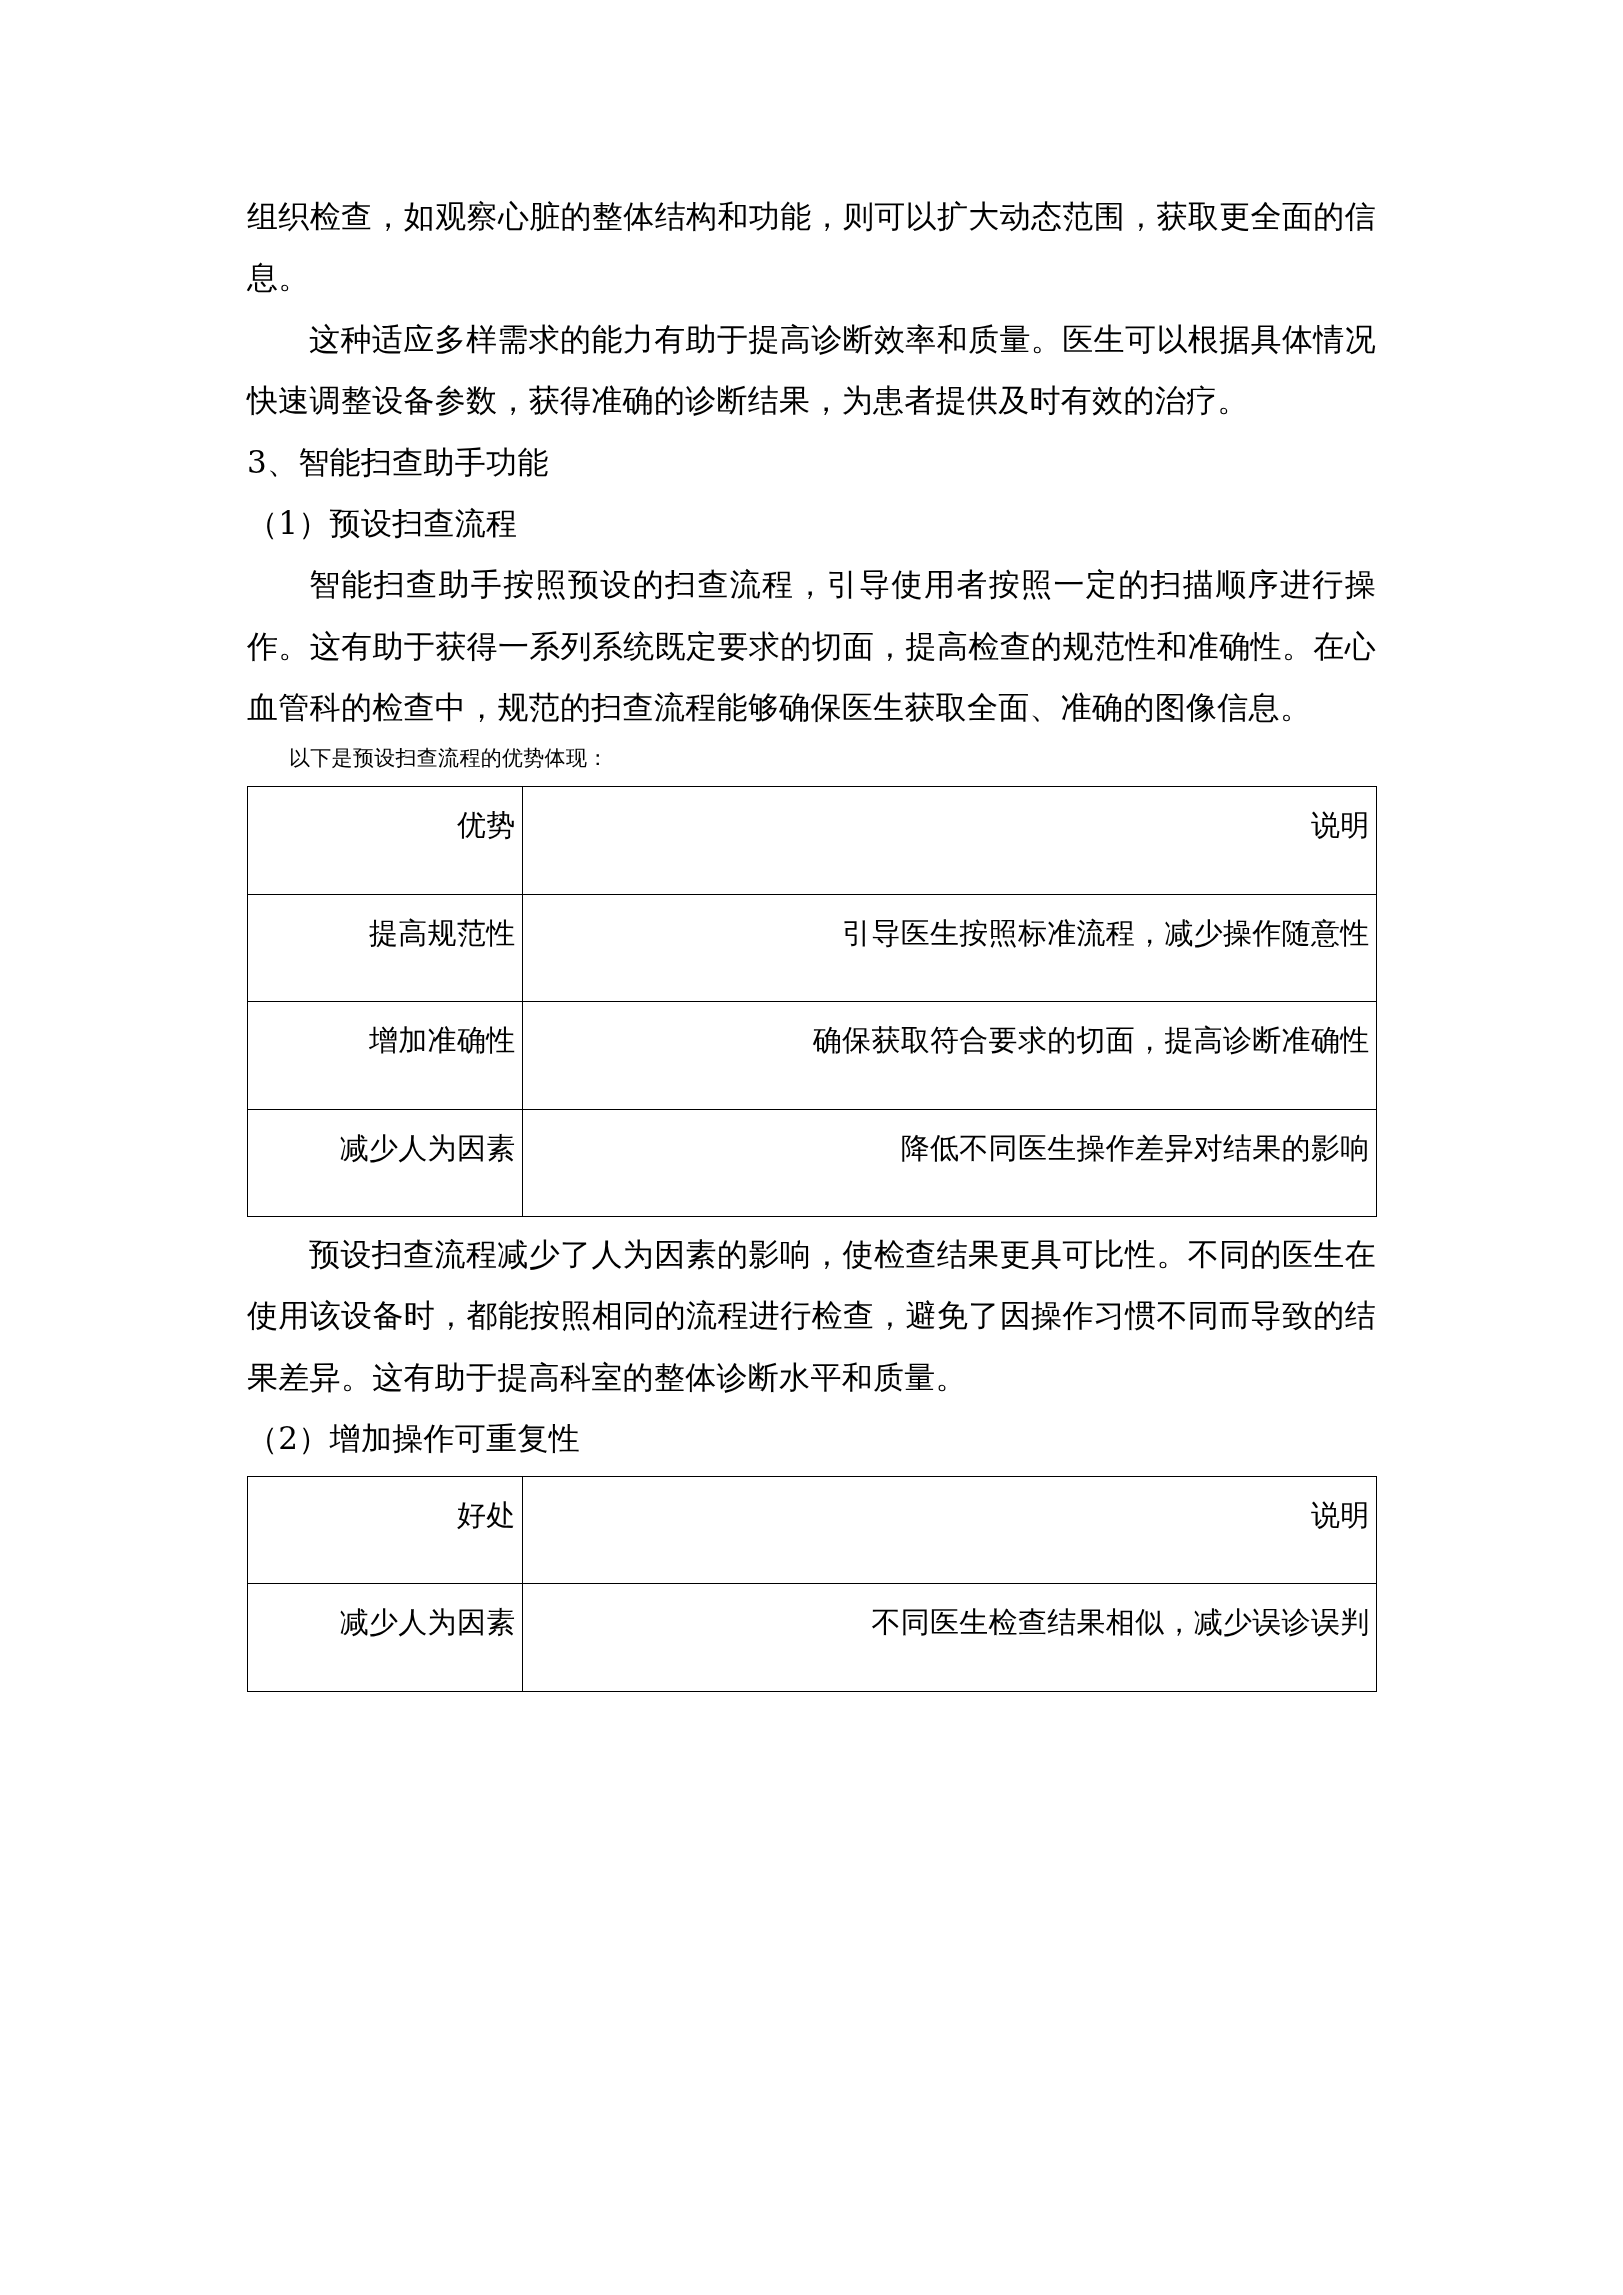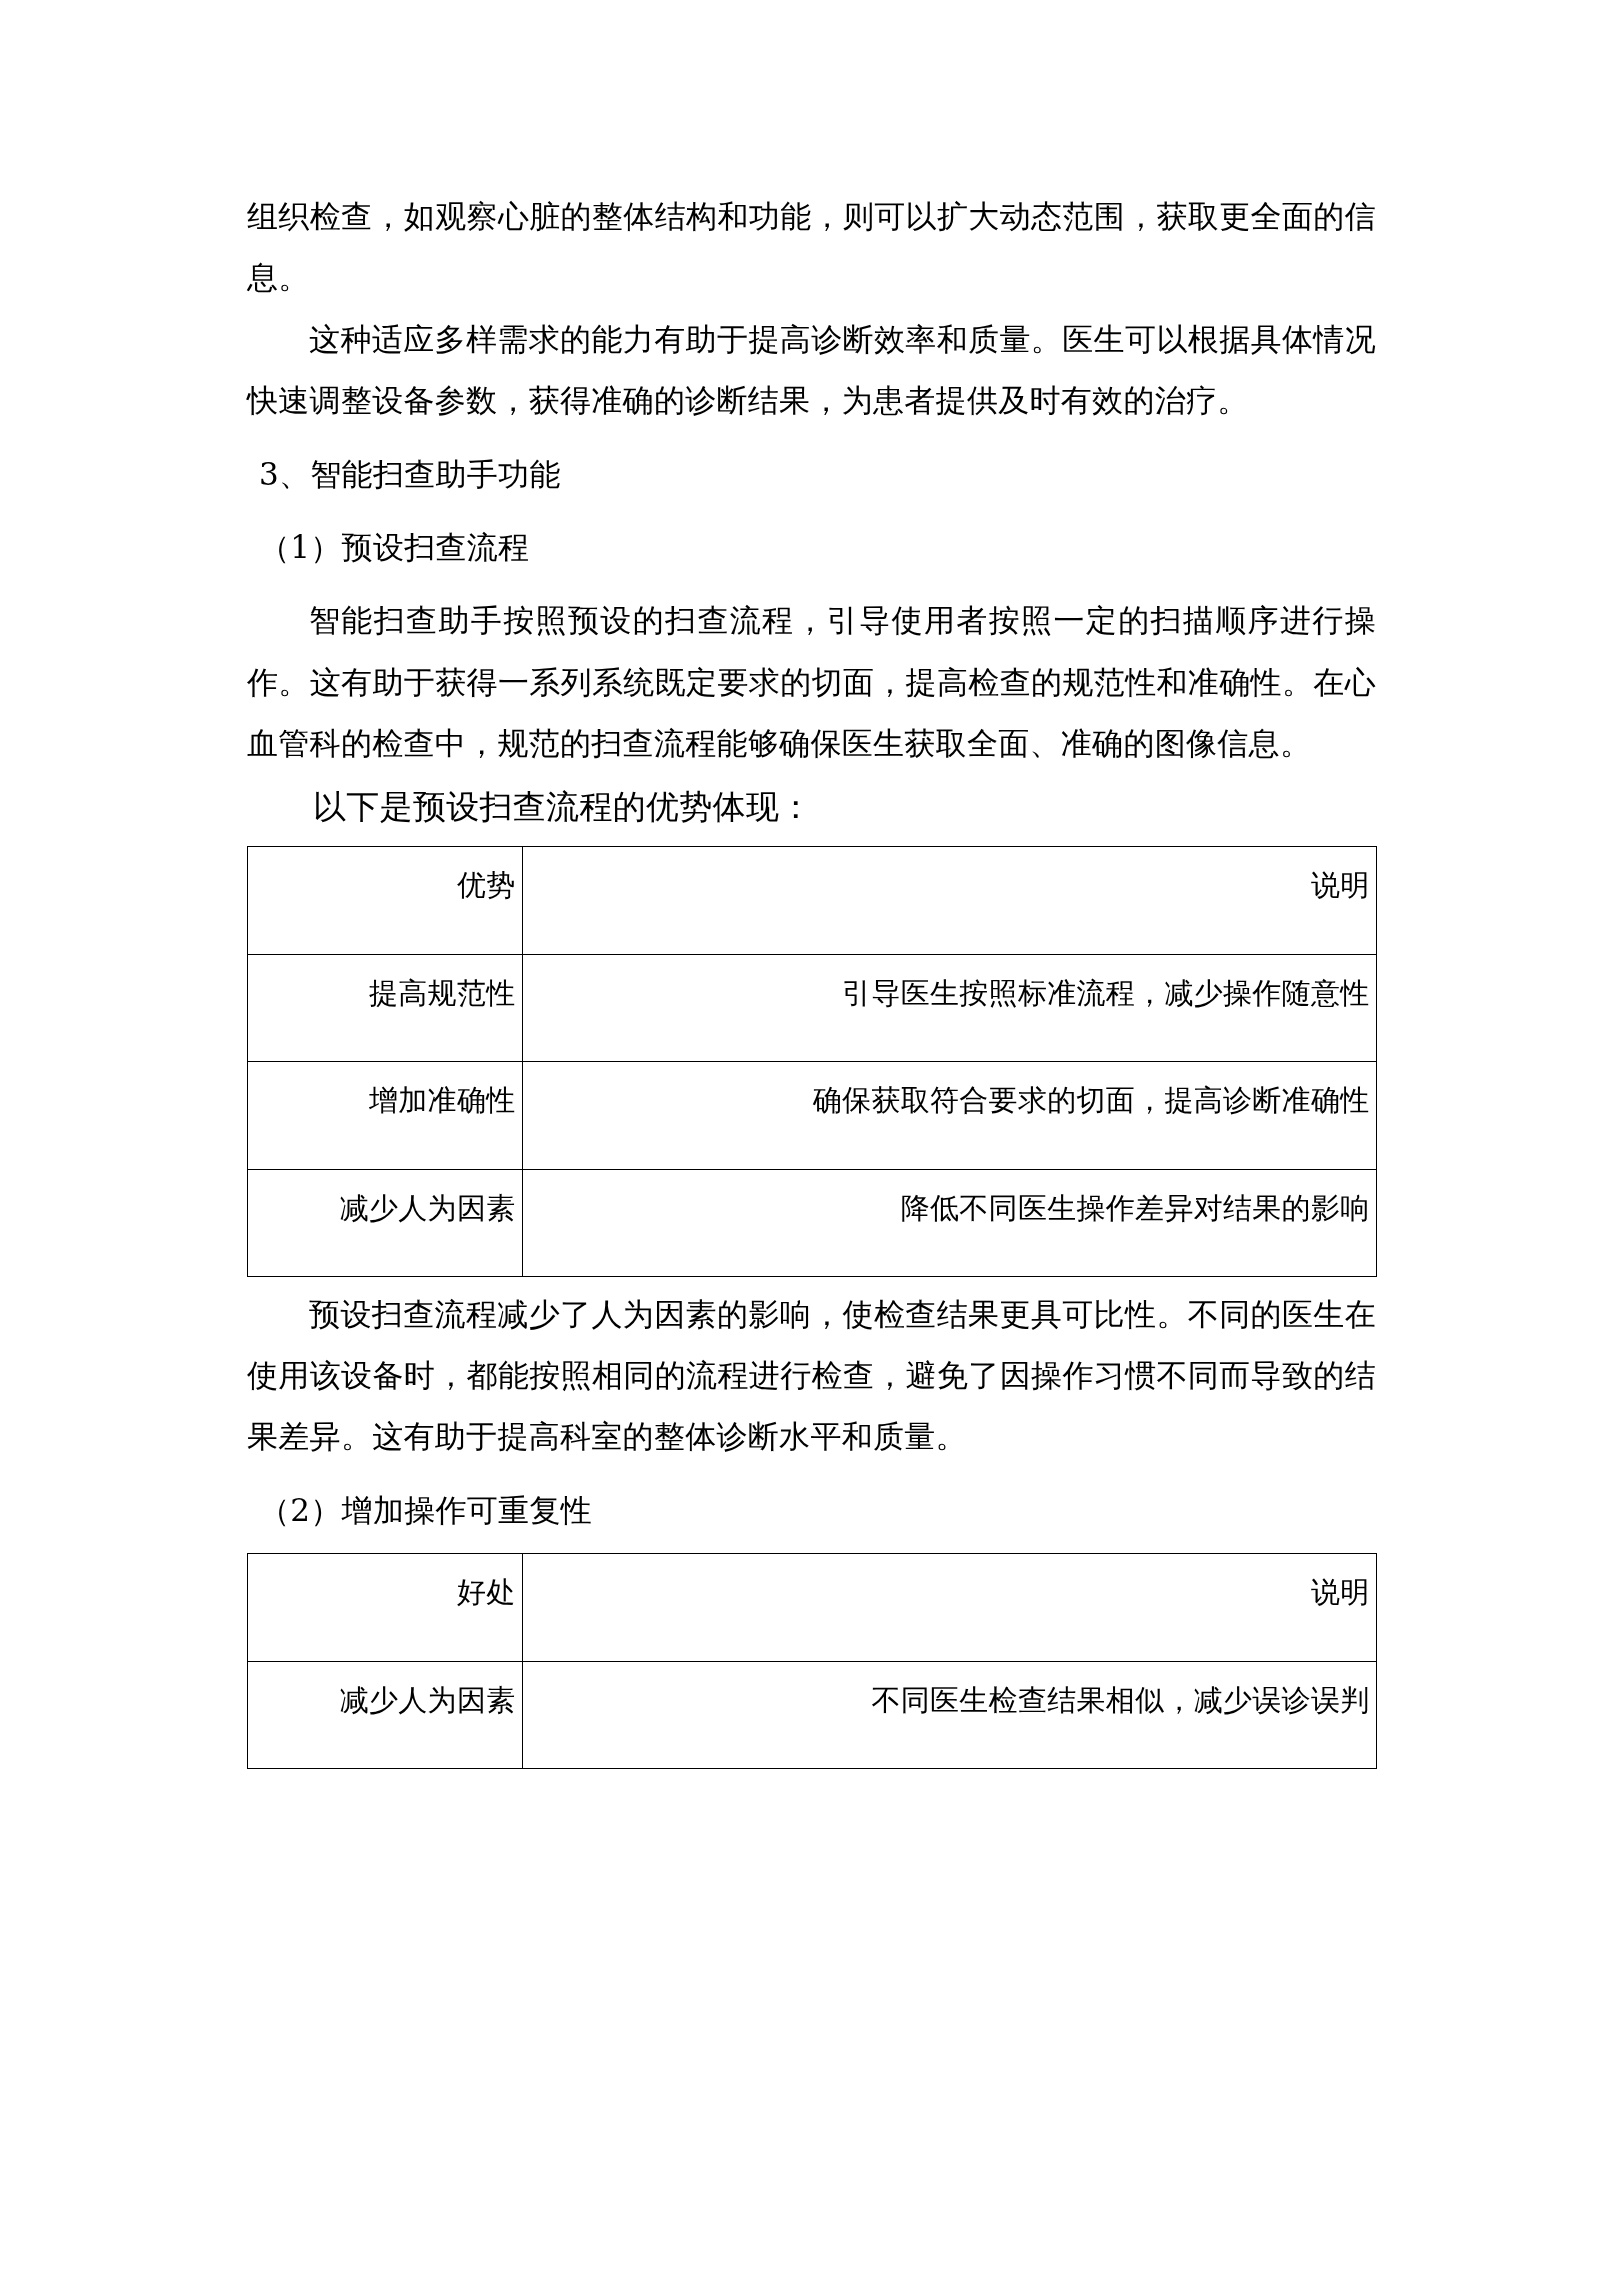--- a/index.html
+++ b/index.html
@@ -35,29 +35,29 @@
     font-size: 31px;
     line-height: 1.98;
     text-align: justify;
     text-justify: inter-ideograph;
     letter-spacing: 0.3px;
   }
   p.para.indent {
     text-indent: 2em;
   }
   p.heading {
-    margin: 12px;
+    margin: 0;
     font-size: 31px;
     line-height: 1.98;
     text-align: left;
     letter-spacing: 0.3px;
   }
   p.lead {
     margin: 0;
-    font-size: 33px;
+    font-size: 21px;
     line-height: 1.98;
     text-indent: 2em;
     letter-spacing: 0.3px;
   }
 
   
   table.doc-table {
     border-collapse: collapse;
     width: 1129px;
     table-layout: fixed;

